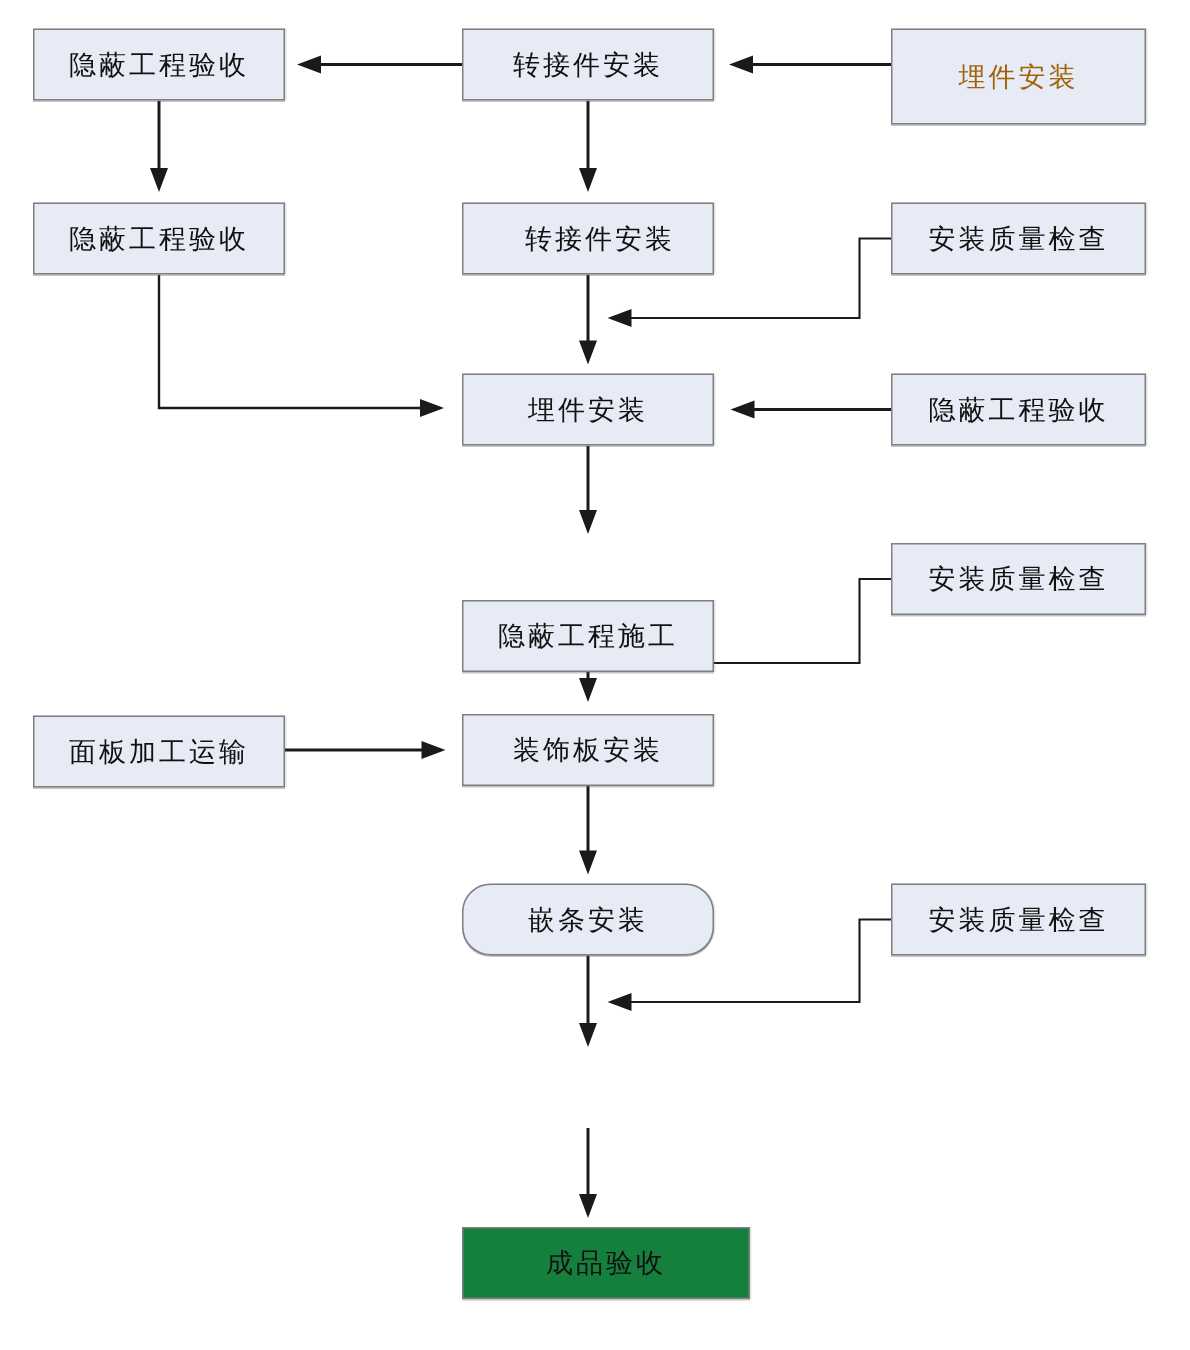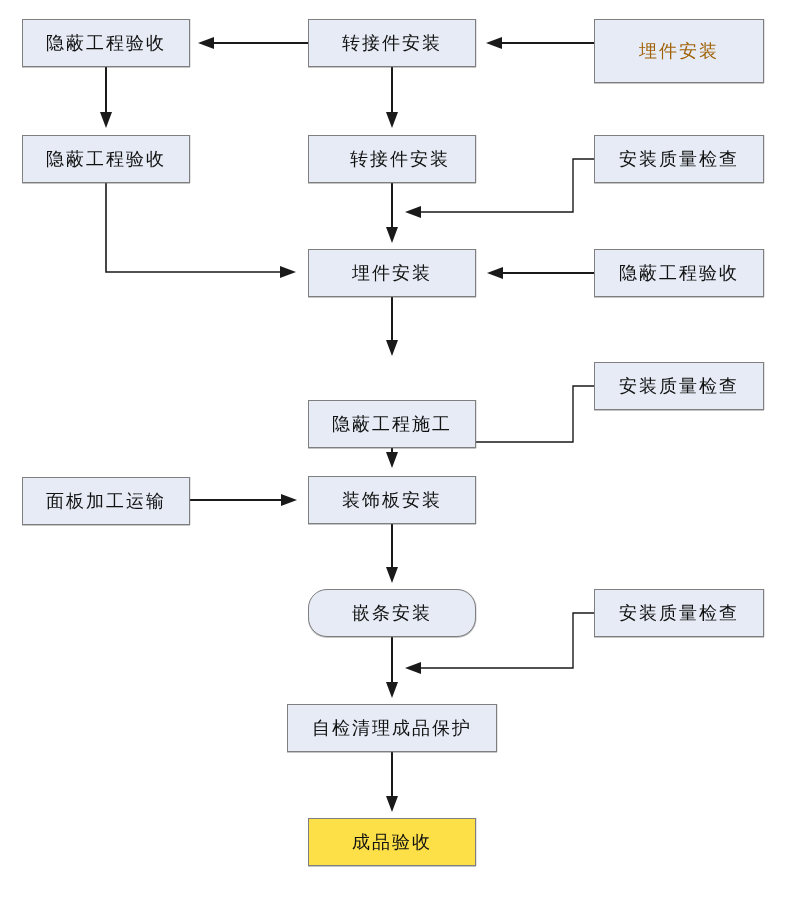--- a/index.html
+++ b/index.html
@@ -153,20 +153,17 @@
       </div>
       <div class="flow-node" style="left: 308px; top: 476px; width: 168px; height: 48px; background: rgb(230, 235, 245); border-color: rgb(127, 127, 127); color: rgb(17, 17, 17);">
         <span>装饰板安装</span>
       </div>
       <div class="flow-node" style="left: 308px; top: 589px; width: 168px; height: 48px; background: rgb(230, 235, 245); border-color: rgb(127, 127, 127); color: rgb(17, 17, 17); border-radius: 19px;">
         <span>嵌条安装</span>
       </div>
       <div class="flow-node" style="left: 594px; top: 589px; width: 170px; height: 48px; background: rgb(230, 235, 245); border-color: rgb(127, 127, 127); color: rgb(17, 17, 17);">
         <span>安装质量检查</span>
       </div>
-      <div class="flow-node" style="left: 287px; top: 704px; width: 210px; height: 48px; background: rgb(230, 235, 245); border-color: rgb(127, 127, 127); color: rgb(17, 17, 17);">
-        <span>自检清理成品保护</span>
-      </div>
-      <div class="flow-node" style="left: 308px; top: 818px; width: 168px; height: 48px; background: #fde047; border-color: rgb(127, 127, 127); color: rgb(17, 17, 17);">
+      <div class="flow-node" style="left: 308px; top: 818px; width: 192px; height: 48px; background: #15803d; border-color: rgb(127, 127, 127); color: rgb(17, 17, 17);">
         <span>成品验收</span>
       </div>
     </div>
 </div>
 
 </body></html>

